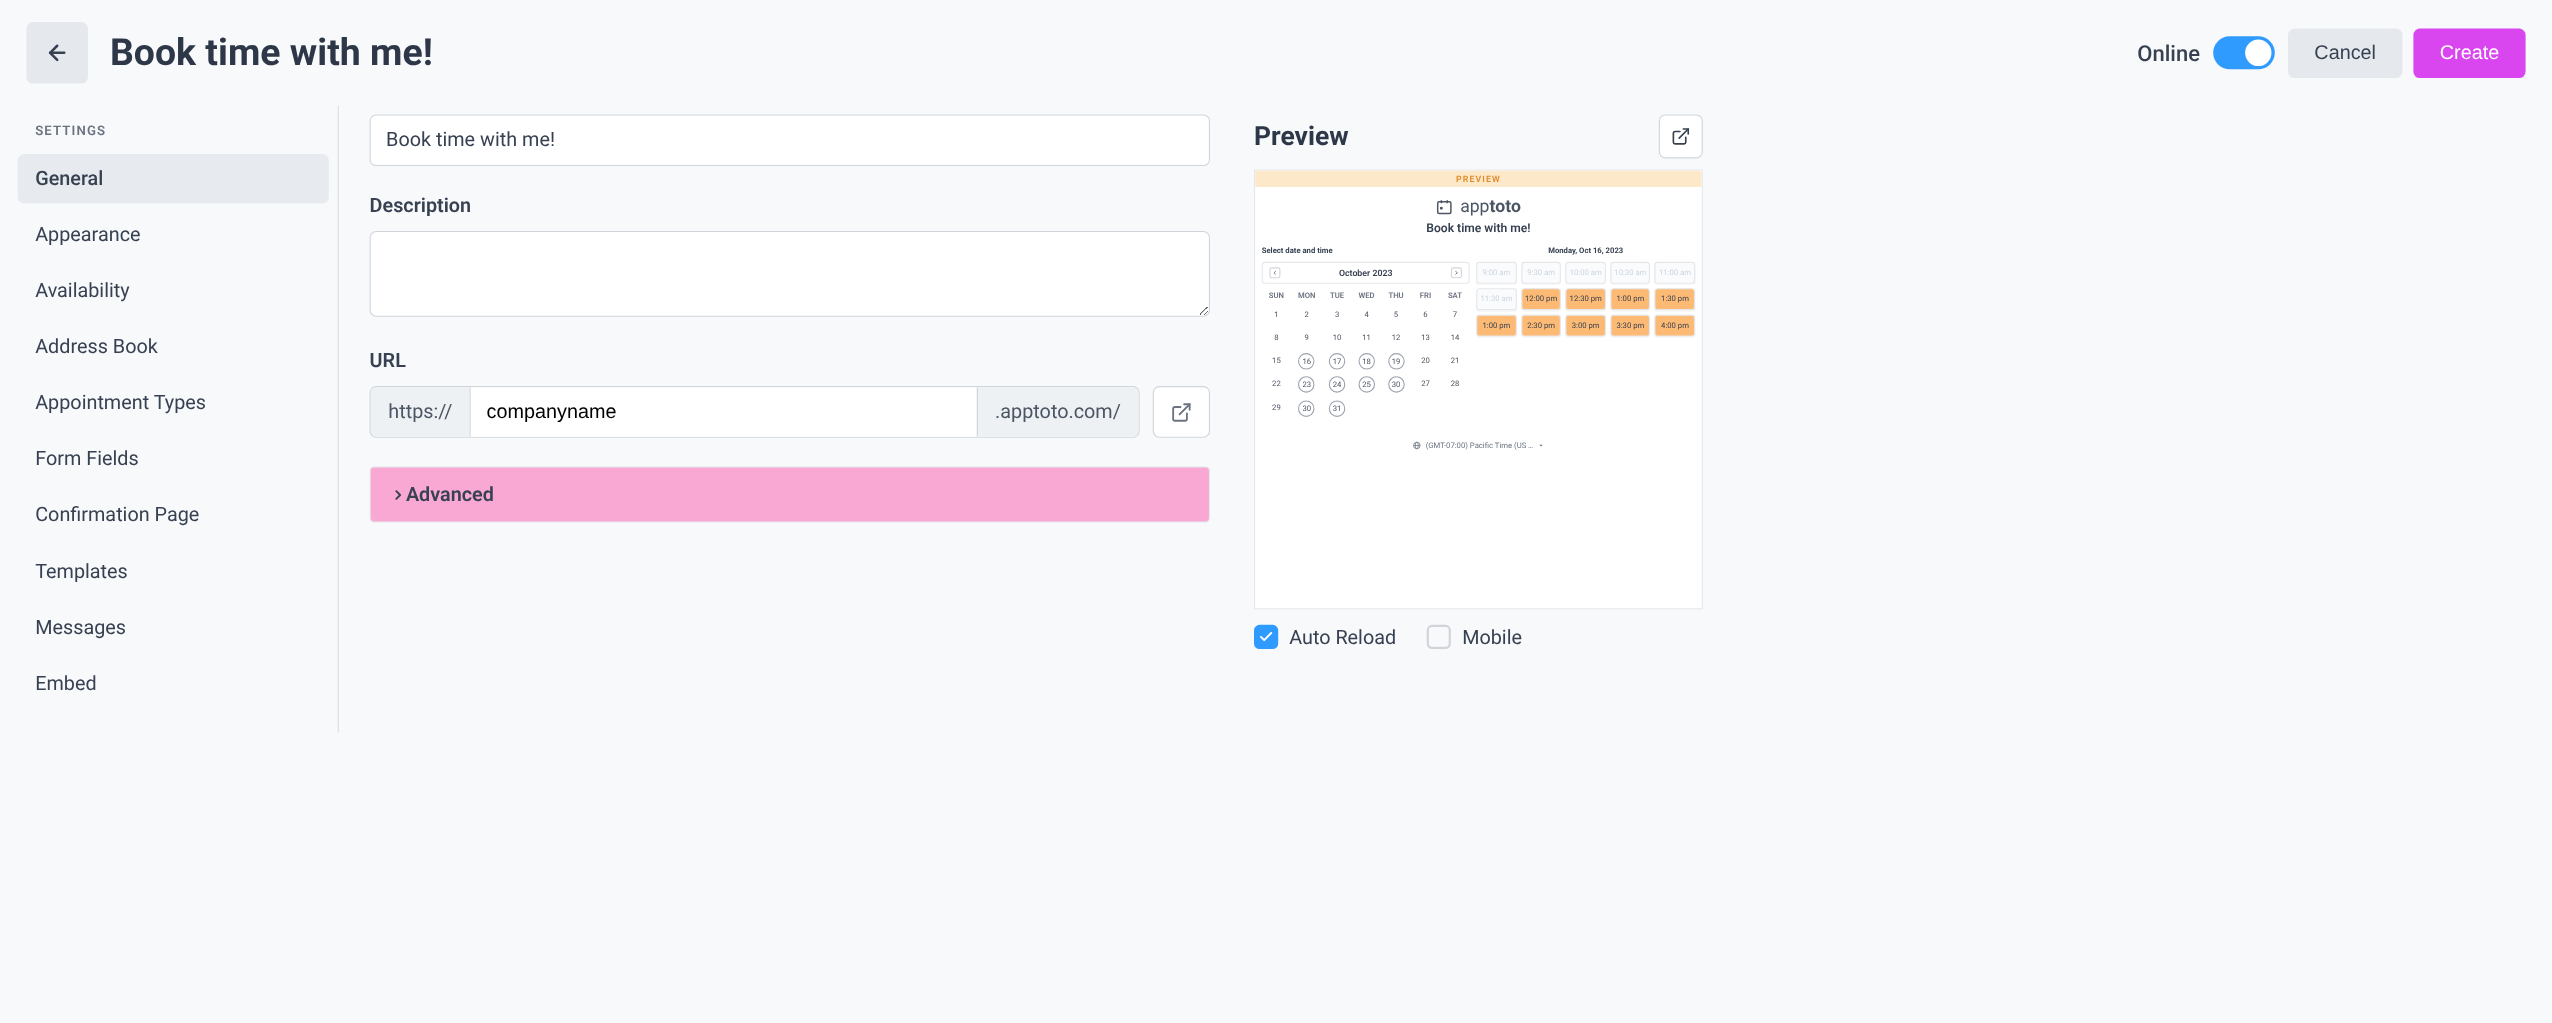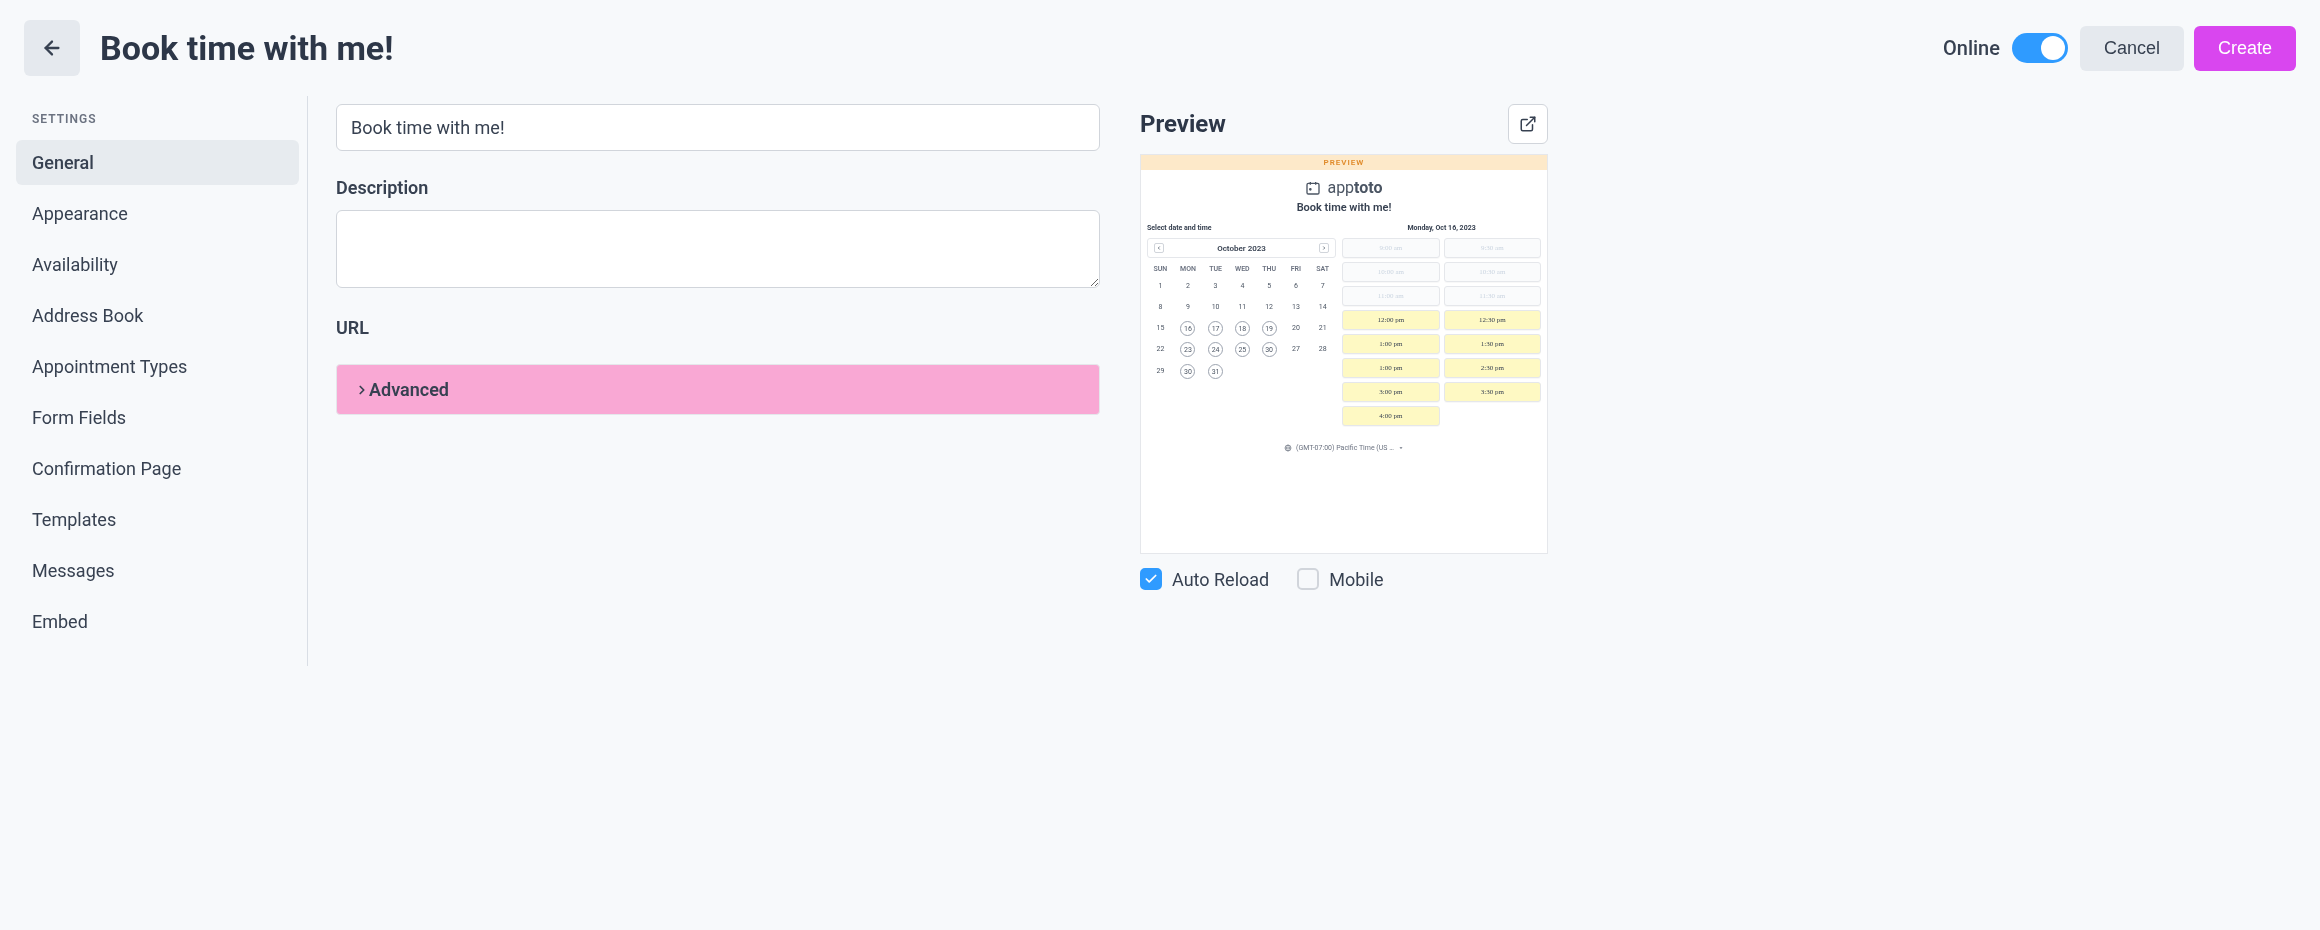--- a/index.html
+++ b/index.html
@@ -291,31 +291,30 @@
   .cal-grid td span {
     display: inline-block;
     width: 15px;
     height: 15px;
     line-height: 15px;
     border-radius: 50%;
   }
   .cal-grid td.avail span { border: 1px solid #9ca3af; }
   .slots-grid {
     display: grid;
-    grid-template-columns: repeat(2, 1fr);
+    grid-template-columns: repeat(5, 1fr);
     gap: 4px;
-    font-family: Liberation Serif, serif;
   }
   .slot {
     border: 1px solid #e5e7eb;
     border-radius: 3px;
     text-align: center;
     padding: 5px 0;
     font-size: 7px;
-    background:#fef9c3;
+    background:#fdba74;
     box-shadow: 0 1px 1px rgba(0,0,0,0.03);
   }
   .slot.dis { color: #cbd5e1; background:#fafbfc;}
   .pv-tz {
     text-align: center;
     font-size: 7px;
     color: #6b7280;
     margin-top: 18px;
     display:flex;
     align-items:center;
@@ -394,20 +393,34 @@
   <main class="main">
     <div class="form-group">
       <input class="form-input" value="Book time with me!" style="">
     </div>
     <div class="form-group">
       <label class="form-label">Description</label>
       <textarea class="form-textarea" style=""></textarea>
     </div>
     <div class="form-group">
       <label class="form-label">URL</label>
+      <div class="url-row">
+        <div class="input-group">
+          <div class="input-addon">https://</div>
+          <input value="companyname" style="">
+          <div class="input-addon right">.apptoto.com/</div>
+        </div>
+        <button class="icon-btn">
+          <svg viewBox="0 0 24 24" fill="none" stroke="currentColor" stroke-width="2" stroke-linecap="round" stroke-linejoin="round">
+              <path d="M18 13v6a2 2 0 0 1-2 2H5a2 2 0 0 1-2-2V8a2 2 0 0 1 2-2h6"></path>
+              <polyline points="15 3 21 3 21 9"></polyline>
+              <line x1="10" y1="14" x2="21" y2="3"></line>
+            </svg>
+        </button>
+      </div>
     </div>
     <div class="collapsible">
       <svg viewBox="0 0 24 24" fill="none" stroke="#374151" stroke-width="3" stroke-linecap="round" stroke-linejoin="round">
           <polyline points="9 18 15 12 9 6"></polyline>
         </svg>
       <span>Advanced</span>
     </div>
   </main>
 
   <section class="preview-col">

